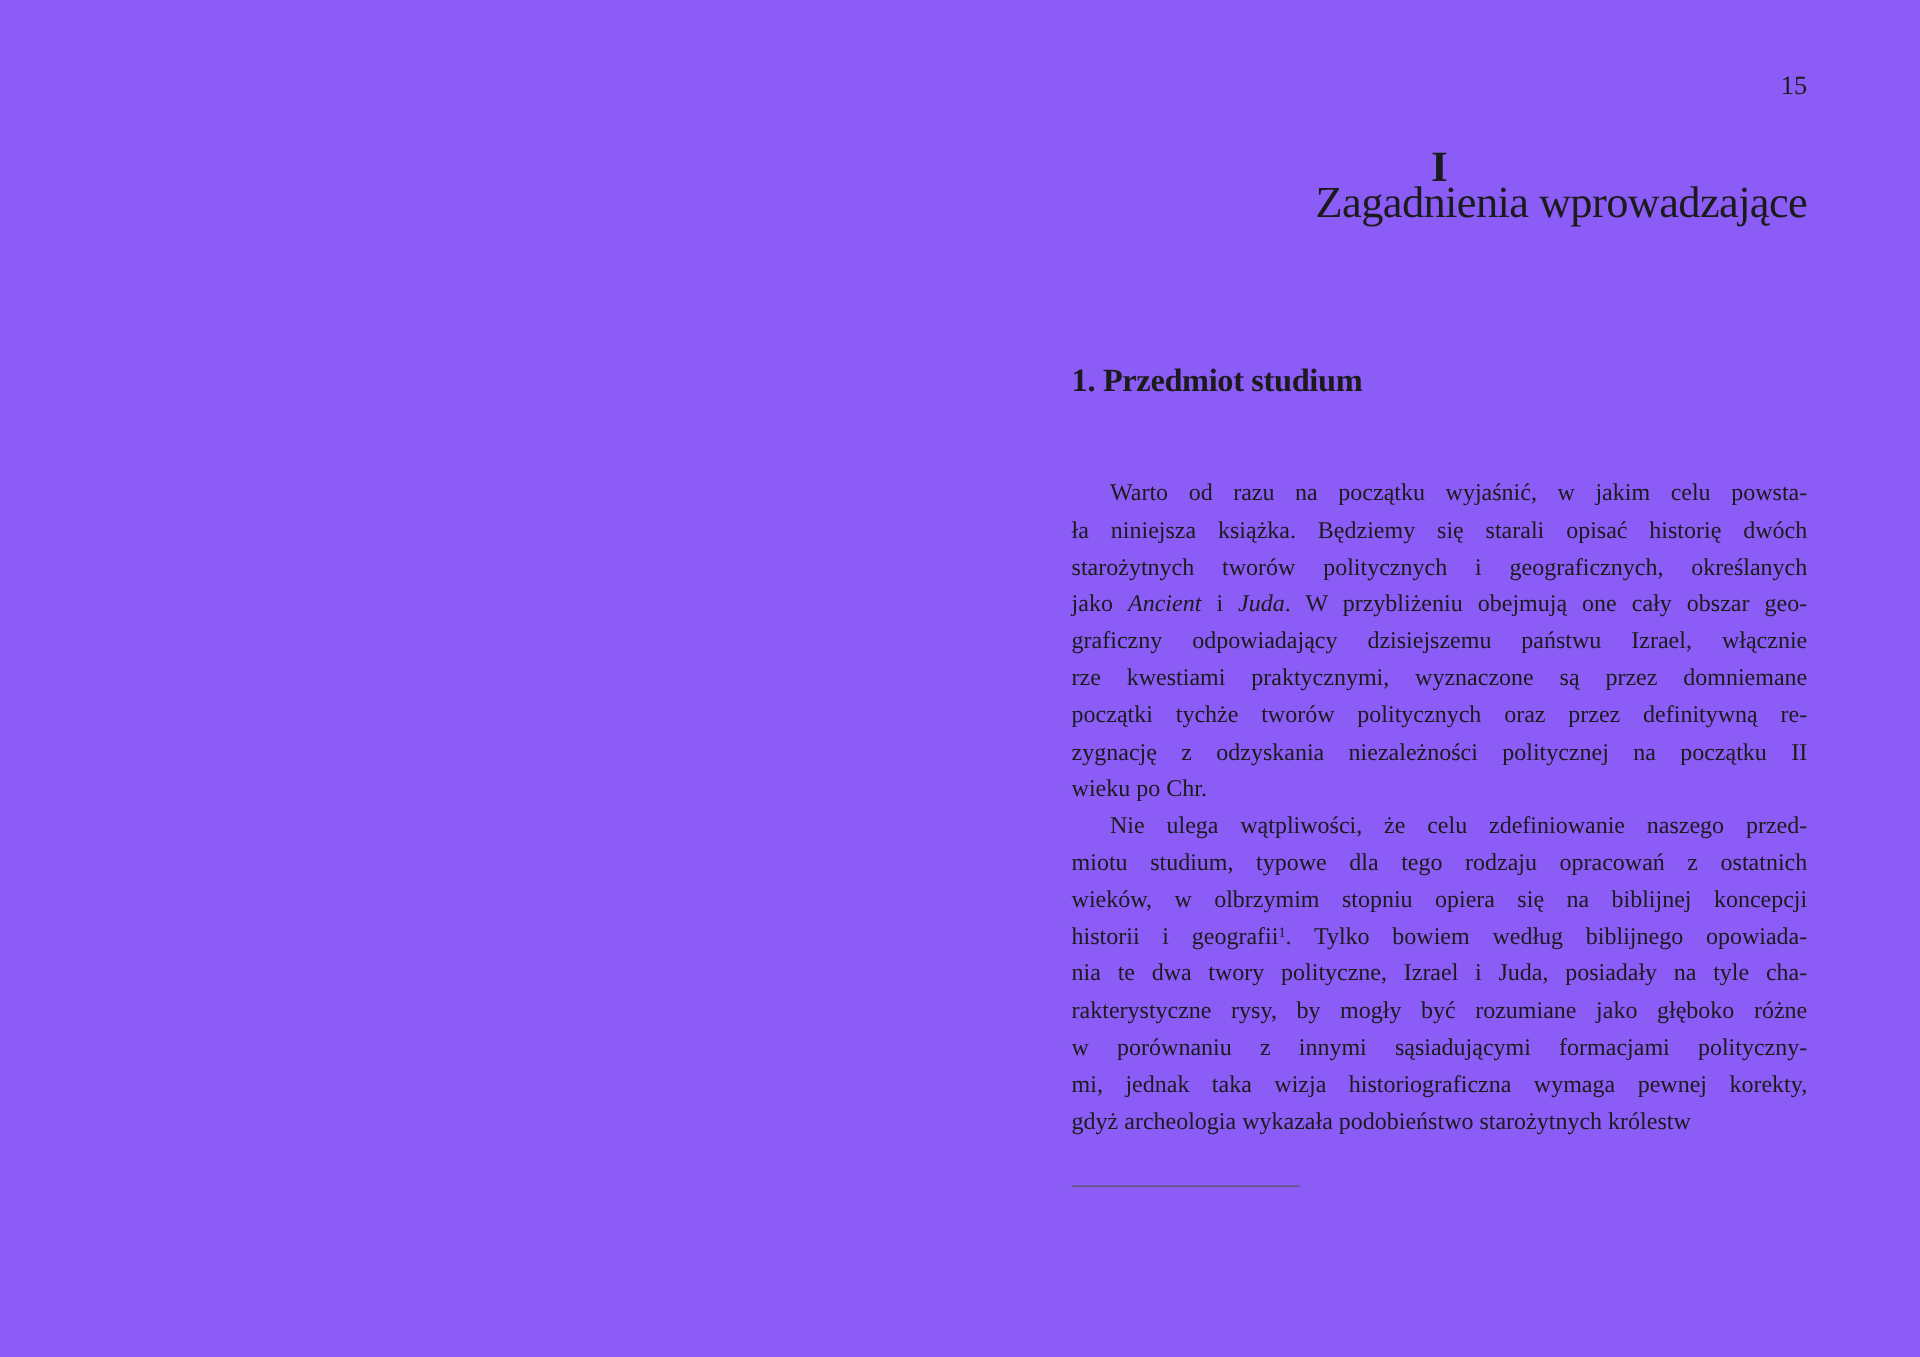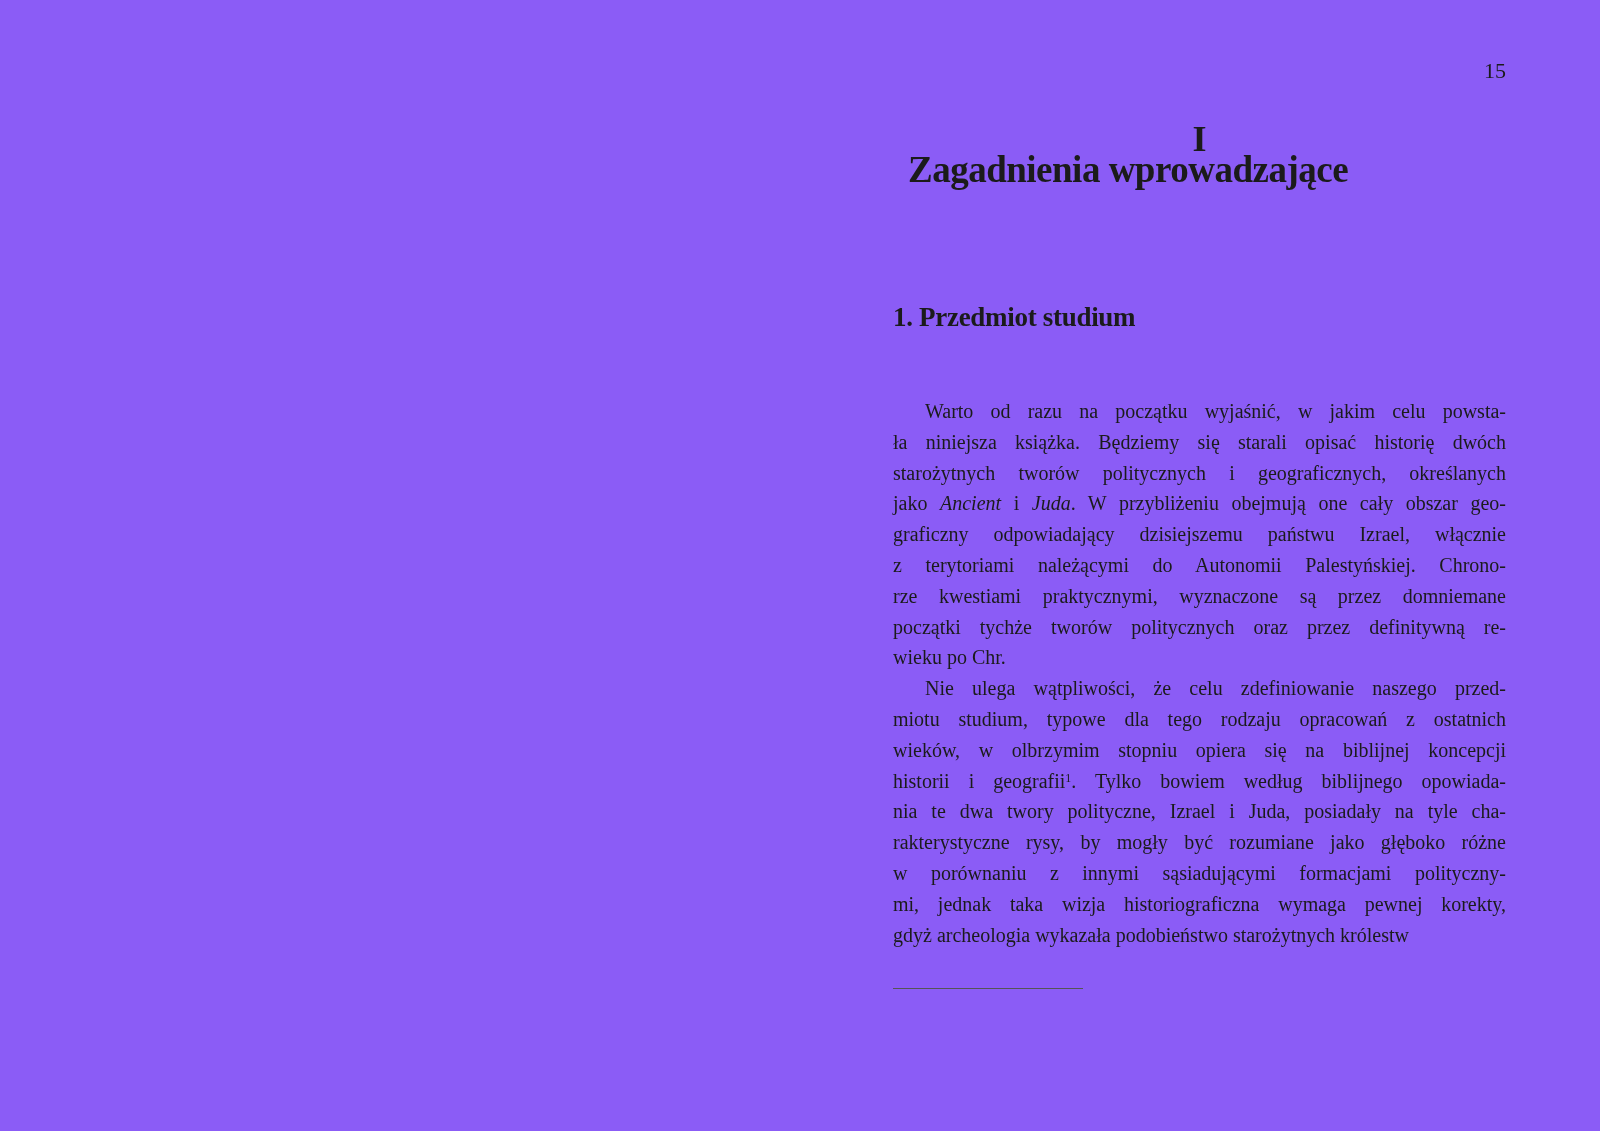--- a/index.html
+++ b/index.html
@@ -38,24 +38,24 @@
     left: 0;
     width: 100%;
     text-align: center;
     font-weight: bold;
     font-size: 36px;
     line-height: 1;
   }
   .chapter-title {
     position: absolute;
     top: 151px;
-    left: 15px;
+    left: 0;
     width: 100%;
-    text-align: left;
-    font-weight: bold;
+    text-align: right;
+    font-weight: normal;
     font-size: 37px;
     line-height: 1;
     letter-spacing: -0.5px;
   }
   .section-heading {
     position: absolute;
     top: 303px;
     left: 0;
     margin: 0;
     font-weight: bold;
@@ -114,23 +114,23 @@
     <div class="folio">15</div>
     <div class="chapter-numeral">I</div>
     <div class="chapter-title">Zagadnienia wprowadzające</div>
     <h2 class="section-heading">1. Przedmiot studium</h2>
     <div class="body-text" id="body-text">
         <div class="line just indent">Warto od razu na początku wyjaśnić, w jakim celu powsta-</div>
         <div class="line just">ła niniejsza książka. Będziemy się starali opisać historię dwóch</div>
         <div class="line just">starożytnych tworów politycznych i geograficznych, określanych</div>
         <div class="line just">jako <i>Ancient</i> i <i>Juda</i>. W przybliżeniu obejmują one cały obszar geo-</div>
         <div class="line just">graficzny odpowiadający dzisiejszemu państwu Izrael, włącznie</div>
-        <div class="line just">z terytoriami należącymi do Autonomii Palestyńskiej. Chrono-</div>
         <div class="line just">rze kwestiami praktycznymi, wyznaczone są przez domniemane</div>
         <div class="line just">początki tychże tworów politycznych oraz przez definitywną re-</div>
+        <div class="line just">zygnację z odzyskania niezależności politycznej na początku II</div>
         <div class="line">wieku po Chr.</div>
         <div class="line just indent">Nie ulega wątpliwości, że celu zdefiniowanie naszego przed-</div>
         <div class="line just">miotu studium, typowe dla tego rodzaju opracowań z ostatnich</div>
         <div class="line just">wieków, w olbrzymim stopniu opiera się na biblijnej koncepcji</div>
         <div class="line just">historii i geografii<sup>1</sup>. Tylko bowiem według biblijnego opowiada-</div>
         <div class="line just">nia te dwa twory polityczne, Izrael i Juda, posiadały na tyle cha-</div>
         <div class="line just">rakterystyczne rysy, by mogły być rozumiane jako głęboko różne</div>
         <div class="line just">w porównaniu z innymi sąsiadującymi formacjami polityczny-</div>
         <div class="line just">mi, jednak taka wizja historiograficzna wymaga pewnej korekty,</div>
         <div class="line">gdyż archeologia wykazała podobieństwo starożytnych królestw</div>

